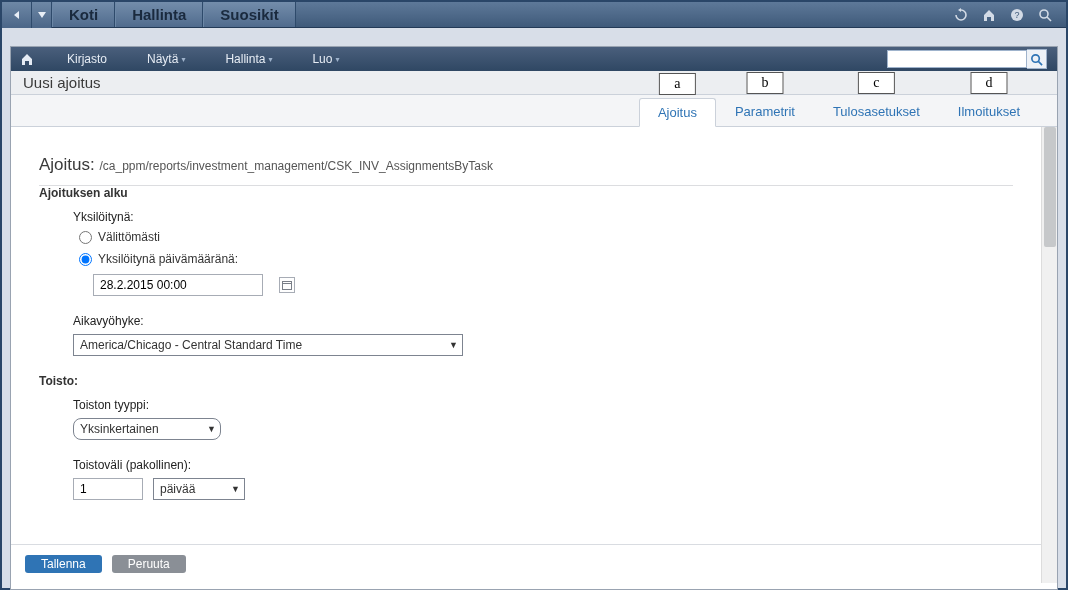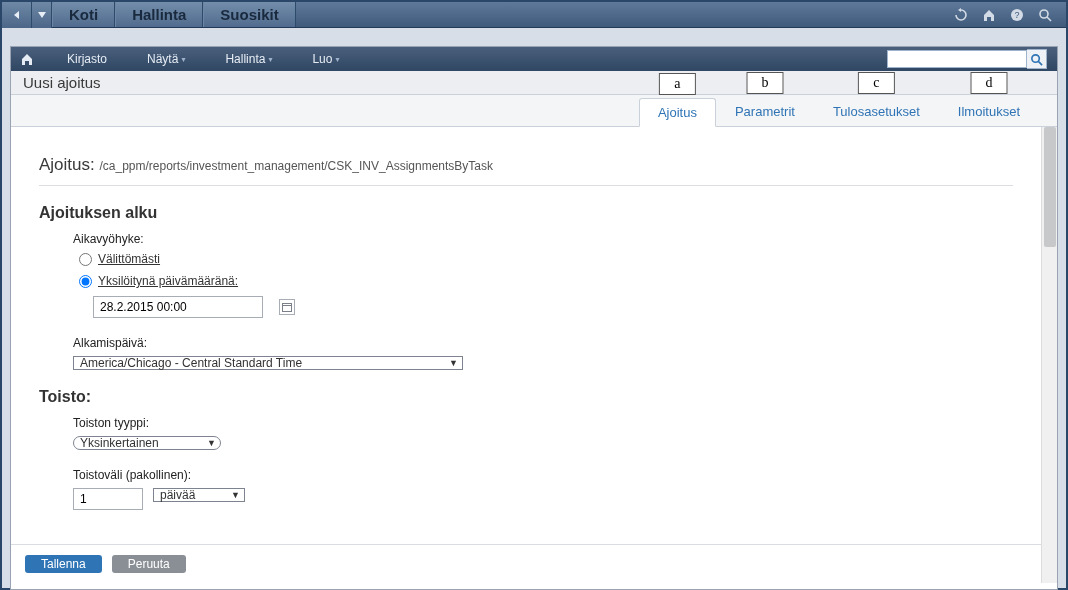--- a/index.html
+++ b/index.html
@@ -175,38 +175,37 @@
     width:12px; height:120px;
     background:#c6c8ca;
     border-radius:2px;
   }
 
   .section-title {
     font-size:17px;
     color:#3a3a3a;
     border-bottom:1px solid #dcdde0;
     padding-bottom:10px;
-    margin-bottom:18px;
   }
   .section-title .path {
     font-size:12px;
     color:#555;
     font-weight:normal;
   }
 
   .group-label {
     font-weight:bold;
-    font-size:16px;
+    font-size:12px;
     color:#333;
     margin-bottom:10px;
   }
   .sub-block { padding-left: 34px; margin-bottom:18px; }
   .field-label { font-size:12px; color:#222; margin-bottom:6px; }
 
-  .radio-row { display:flex; align-items:center; gap:6px; margin-bottom:8px; padding-left:6px;text-decoration:underline;}
+  .radio-row { display:flex; align-items:center; gap:6px; margin-bottom:8px; padding-left:6px;}
   .radio-row input[type=radio] { cursor:pointer; }
 
   .datetime-row { display:flex; align-items:center; gap:16px; padding-left: 20px;}
   .text-input {
     height:22px;
     border:1px solid #a7acb5;
     padding:0 6px;
     font-size:12px;
     width:170px;
     background:#fff;
@@ -214,21 +213,21 @@
   .cal-ic {
     width:16px;height:16px;
     border:1px solid #a7acb5;
     display:inline-flex;align-items:center;justify-content:center;
     font-size:9px;
     background:#fefefe;
     cursor:pointer;
   }
 
   .select {
-    height:14px;
+    height:22px;
     border:1px solid #7d8490;
     background:#fff;
     font-size:12px;
     padding: 0 20px 0 6px;
     cursor:pointer;
     position:relative;
     display:inline-flex;
     align-items:center;
   }
   .select .sel-caret {
@@ -387,41 +386,41 @@
     <div class="content-outer">
       <div class="content">
 
         <div class="section-title">
           <span>Ajoitus:</span>
           <span class="path">/ca_ppm/reports/investment_management/CSK_INV_AssignmentsByTask</span>
         </div>
 
         <div class="group-label">Ajoituksen alku</div>
         <div class="sub-block">
-          <div class="field-label">Aikavyöhyke:</div>
+          <div class="field-label">Yksilöitynä:</div>
 
           <div class="radio-row">
             <input type="radio" name="startmode" style="">
             <span>Välittömästi</span>
           </div>
           <div class="radio-row">
             <input type="radio" name="startmode" checked="" style="">
             <span>Yksilöitynä päivämääränä:</span>
           </div>
           <div class="datetime-row" style="margin-bottom:18px;">
             <input class="text-input" type="text" value="28.2.2015 00:00" style="">
             <span class="cal-ic">
               <svg width="10" height="10" viewBox="0 0 10 10">
                   <rect x="0.5" y="1.5" width="9" height="8" fill="none" stroke="#7a7f88"></rect>
                   <line x1="0.5" y1="3.5" x2="9.5" y2="3.5" stroke="#7a7f88"></line>
                 </svg>
             </span>
           </div>
 
-          <div class="field-label">Alkamispäivä:</div>
+          <div class="field-label">Aikavyöhyke:</div>
           <div class="select select-tz">
             <span>America/Chicago - Central Standard Time</span>
             <span class="sel-caret">▼</span>
           </div>
         </div>
 
         <div class="group-label">Toisto:</div>
         <div class="sub-block">
           <div class="field-label">Toiston tyyppi:</div>
           <div class="select select-type" style="margin-bottom:18px;">

